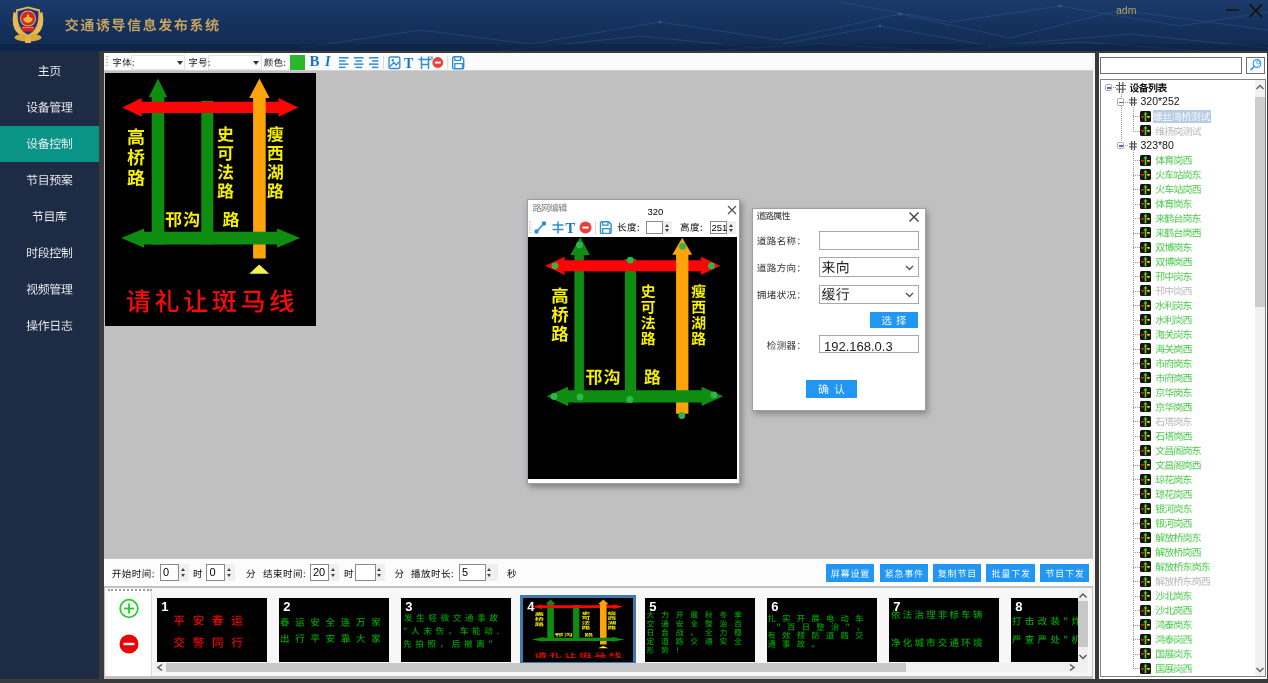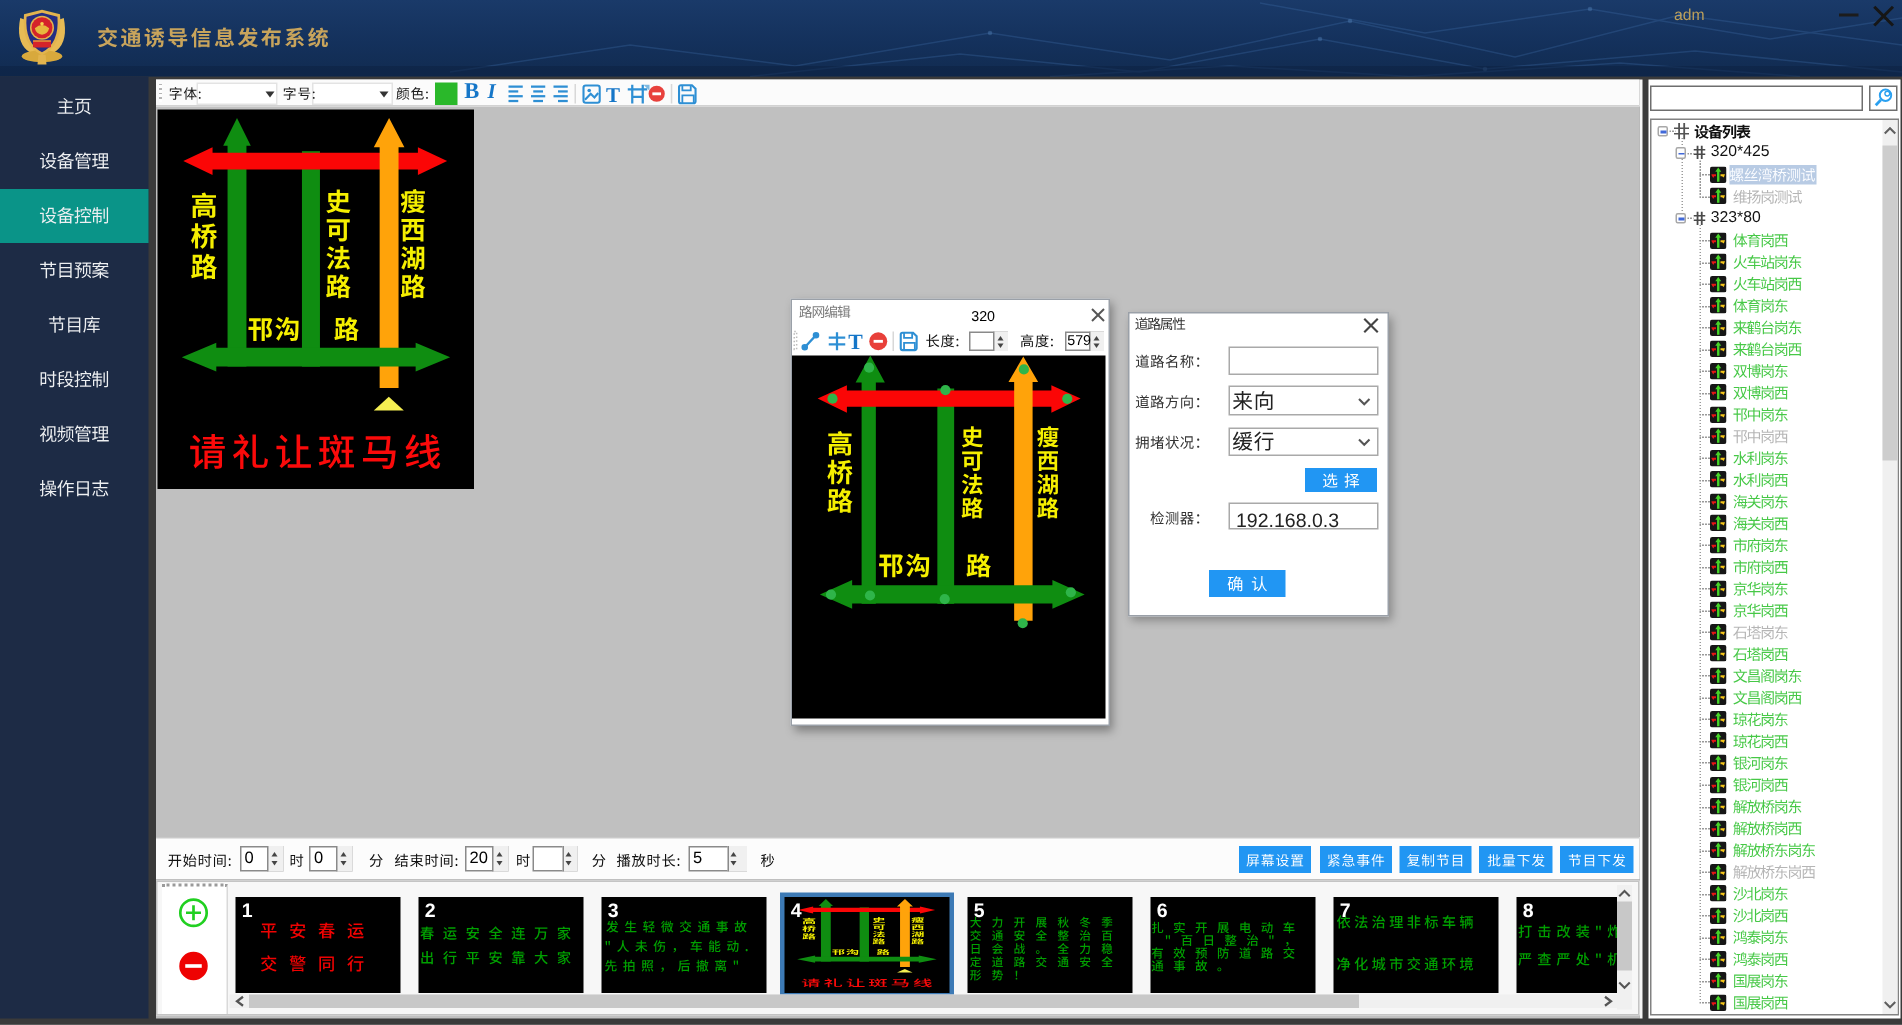--- a/index.html
+++ b/index.html
@@ -375,21 +375,21 @@
 <path d="M74.7 14.4 v-4.8 h7.2 v4.8" stroke-width="1.2"></path>
 </g>
 </svg>
 <div style="position:absolute;left:645.5px;top:220.5px;width:26px;height:13px;background:#fff;border:1px solid #8a8a8a"></div>
 <div style="position:absolute;left:661.5px;top:220.5px;width:10.5px;height:13px;background:#f0f0f0;border-left:1px solid #8a8a8a"></div>
 <div style="position:absolute;left:647.5px;top:206px;width:14px;height:11px;font:9.5px 'Liberation Sans',sans-serif;color:#000">320</div>
 <div style="position:absolute;left:664.5px;top:224px;width:0;height:0;border-left:2.6px solid transparent;border-right:2.6px solid transparent;border-bottom:3.2px solid #444"></div>
 <div style="position:absolute;left:664.5px;top:229px;width:0;height:0;border-left:2.6px solid transparent;border-right:2.6px solid transparent;border-top:3.2px solid #444"></div>
 <div style="position:absolute;left:709.5px;top:220.5px;width:26px;height:13px;background:#fff;border:1px solid #8a8a8a"></div>
 <div style="position:absolute;left:725.5px;top:220.5px;width:10.5px;height:13px;background:#f0f0f0;border-left:1px solid #8a8a8a"></div>
-<div style="position:absolute;left:711.5px;top:222px;width:14px;height:11px;font:9.5px 'Liberation Sans',sans-serif;color:#000">579</div>
+<div style="position:absolute;left:711.5px;top:222px;width:14px;height:11px;font:9.5px 'Liberation Sans',sans-serif;color:#000">251</div>
 <div style="position:absolute;left:728.5px;top:224px;width:0;height:0;border-left:2.6px solid transparent;border-right:2.6px solid transparent;border-bottom:3.2px solid #444"></div>
 <div style="position:absolute;left:728.5px;top:229px;width:0;height:0;border-left:2.6px solid transparent;border-right:2.6px solid transparent;border-top:3.2px solid #444"></div>
 <div style="position:absolute;left:528px;top:237px;width:209px;height:242px;background:#000"></div>
 <svg width="209" height="242" viewBox="0 0 209 242" style="position:absolute;left:528px;top:237px">
     <polygon points="52.2,0 61.9,18 55.9,18 55.9,165.5 46.4,165.5 46.4,18 42.4,18" fill="#0f8d11"></polygon>
     <rect x="96.9" y="22" width="11.2" height="143.5" fill="#0f8d11"></rect>
     <polygon points="17.1,28.7 36.6,19.8 36.6,23.3 172.9,23.3 172.9,19.8 192.4,28.7 172.9,38.1 172.9,34.2 36.6,34.2 36.6,38.1" fill="#fb0606"></polygon>
     <polygon points="154.2,0.7 164.1,17.7 160.4,17.7 160.4,176.8 148.1,176.8 148.1,17.7 144.3,17.7" fill="#ffa30a"></polygon>
     <polygon points="18.6,159.3 40.1,149.7 40.1,153.2 173.6,153.2 173.6,149.7 195.1,159.3 173.6,168.9 173.6,165.4 40.1,165.4 40.1,168.9" fill="#0f8d11"></polygon>
     <circle cx="51.4" cy="8.1" r="3.4" fill="#2fb54a"></circle>
@@ -813,21 +813,21 @@
 <div style="position:absolute;left:1116.9px;top:98.42px;width:7.5px;height:7.5px;background:#fdfdfd;border:1px solid #a8a8a8;border-radius:1.5px"></div>
 <div style="position:absolute;left:1118.7px;top:101.72px;width:4px;height:1.5px;background:#4169d9"></div>
 <svg width="8" height="9" style="position:absolute;left:1129px;top:97.42px">
     <g stroke="#4a4a4a" stroke-width="1.2" fill="none">
       <line x1="2.7" y1="0" x2="2.7" y2="9"></line>
       <line x1="5.5" y1="0" x2="5.5" y2="9"></line>
       <line x1="0" y1="2.9" x2="8" y2="2.9" stroke-width="1"></line>
       <line x1="0" y1="5.9" x2="8" y2="5.9" stroke-width="1"></line>
     </g>
   </svg>
-<div style="position:absolute;left:1140.5px;top:95.42px;width:60px;height:14px;font:10.5px 'Liberation Sans',sans-serif;color:#111">320*425</div>
+<div style="position:absolute;left:1140.5px;top:95.42px;width:60px;height:14px;font:10.5px 'Liberation Sans',sans-serif;color:#111">320*252</div>
 <div style="position:absolute;left:1116.9px;top:141.98000000000002px;width:7.5px;height:7.5px;background:#fdfdfd;border:1px solid #a8a8a8;border-radius:1.5px"></div>
 <div style="position:absolute;left:1118.7px;top:145.28000000000003px;width:4px;height:1.5px;background:#4169d9"></div>
 <svg width="8" height="9" style="position:absolute;left:1129px;top:140.98000000000002px">
     <g stroke="#4a4a4a" stroke-width="1.2" fill="none">
       <line x1="2.7" y1="0" x2="2.7" y2="9"></line>
       <line x1="5.5" y1="0" x2="5.5" y2="9"></line>
       <line x1="0" y1="2.9" x2="8" y2="2.9" stroke-width="1"></line>
       <line x1="0" y1="5.9" x2="8" y2="5.9" stroke-width="1"></line>
     </g>
   </svg>

